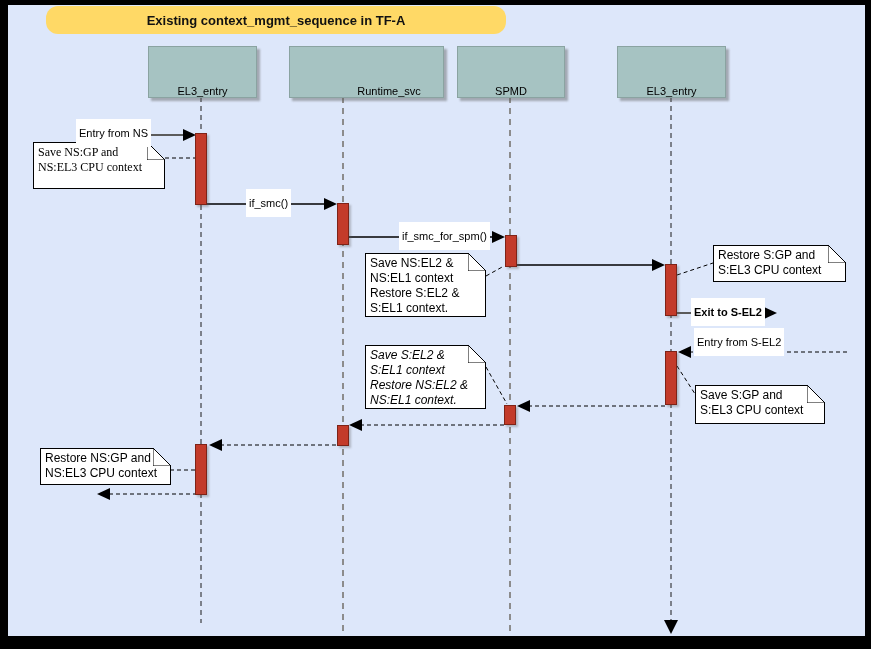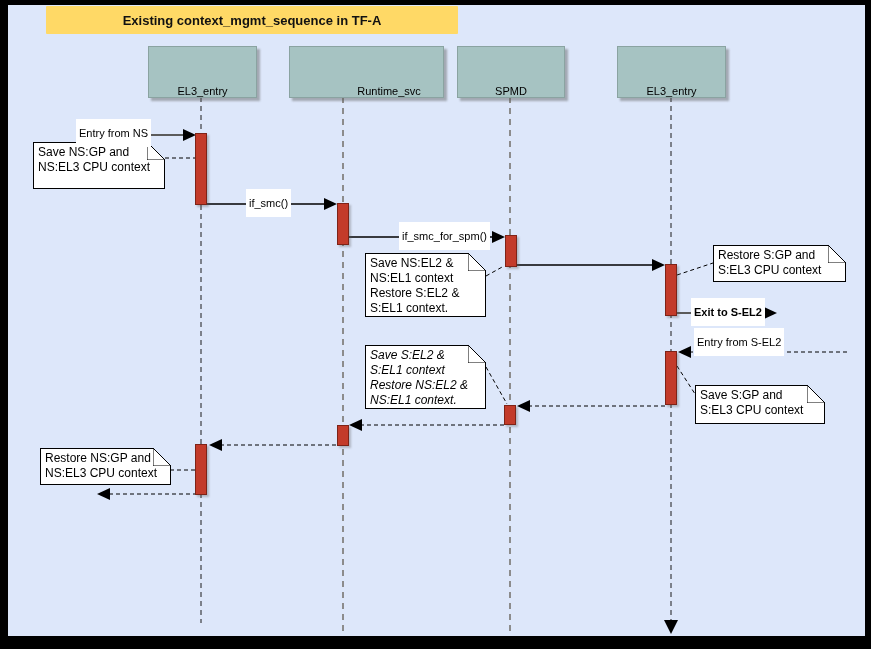--- a/index.html
+++ b/index.html
@@ -3,22 +3,22 @@
 <meta charset="utf-8">
 <style>
   html,body { margin:0; padding:0; }
   body { font-family: "Liberation Sans", "DejaVu Sans", sans-serif; }
   .stage { position:relative; width:871px; height:649px; background:#000; overflow:hidden; }
   .canvas { position:absolute; left:8px; top:5px; width:857px; height:631px; background:#dde7fa; }
   .layer { position:absolute; left:0; top:0; width:871px; height:649px; }
   svg.wires { position:absolute; left:0; top:0; pointer-events:none; }
 
   .diagram-title {
-    position:absolute; left:46px; top:6px; width:412px; height:28px;
-    background:#ffd966; border-radius:1px;
+    position:absolute; left:46px; top:6px; width:460px; height:28px;
+    background:#ffd966; border-radius:12px;
     display:flex; align-items:center; justify-content:center;
     font-size:13px; font-weight:bold; color:#111;
   }
   .lifeline-head {
     position:absolute; width:107px; height:50px;
     background:#a6c3c2; border:1px solid #8aa3a1;
     box-shadow:3px 3px 2px rgba(90,90,90,0.45);
     display:flex; align-items:flex-end; justify-content:center;
     font-size:11px; color:#000000;
   }
@@ -134,21 +134,21 @@
 
     <div class="activation" style="left:195px; top:133px; height:72px;"></div>
     <div class="activation" style="left:337px; top:203px; height:42px;"></div>
     <div class="activation" style="left:505px; top:235px; height:32px;"></div>
     <div class="activation" style="left:665px; top:264px; height:52px;"></div>
     <div class="activation" style="left:665px; top:351px; height:54px;"></div>
     <div class="activation" style="left:504px; top:405px; height:20px;"></div>
     <div class="activation" style="left:337px; top:425px; height:21px;"></div>
     <div class="activation" style="left:195px; top:444px; height:51px;"></div>
 
-    <div class="note" style="left:33px; top:142px; width:132px; height:47px;">
+    <div class="note" style="left:33px; top:142px; width:132px; height:47px;font-family:Liberation Serif, serif;">
       <svg class="fold" viewBox="0 0 18 18">
           <path d="M0,0 L18,0 L18,18 Z" fill="#dde7fa" stroke="#dde7fa" stroke-width="2"></path>
           <path d="M0,0 L0,18 L18,18 Z" fill="#fff" stroke="#000" stroke-width="1"></path>
         </svg>
       <span class="note-text">Save NS:GP and
 NS:EL3 CPU context</span>
     </div>
     <div class="note" style="left:365px; top:253px; width:121px; height:64px;">
       <svg class="fold" viewBox="0 0 18 18">
           <path d="M0,0 L18,0 L18,18 Z" fill="#dde7fa" stroke="#dde7fa" stroke-width="2"></path>

